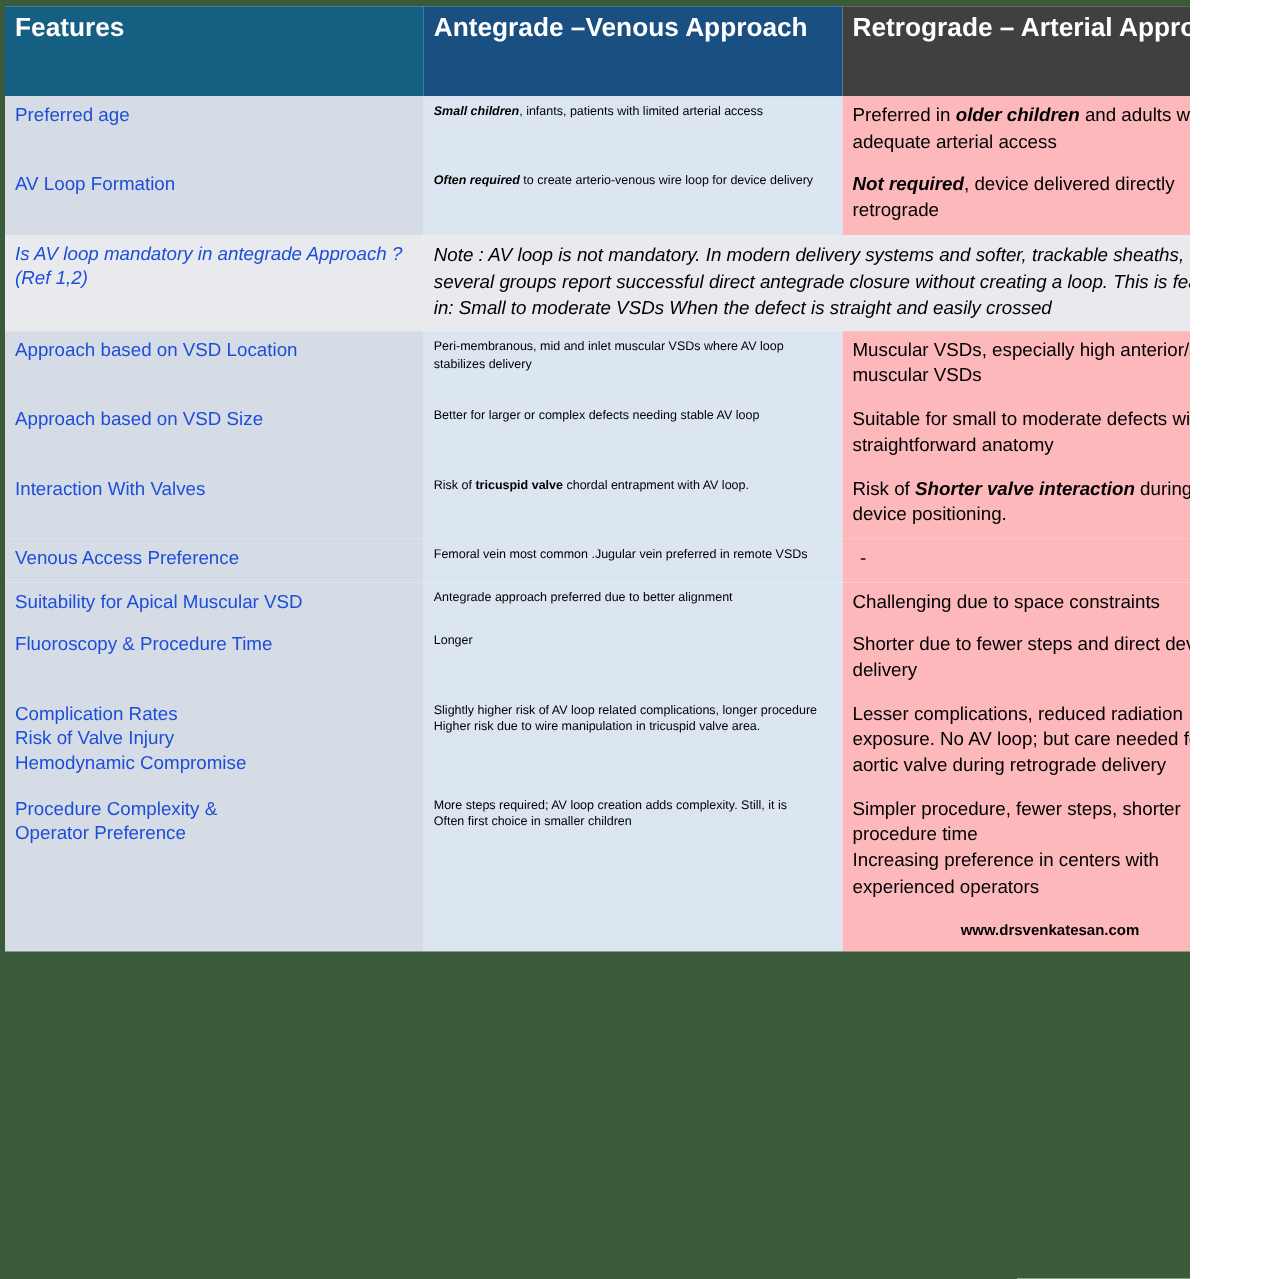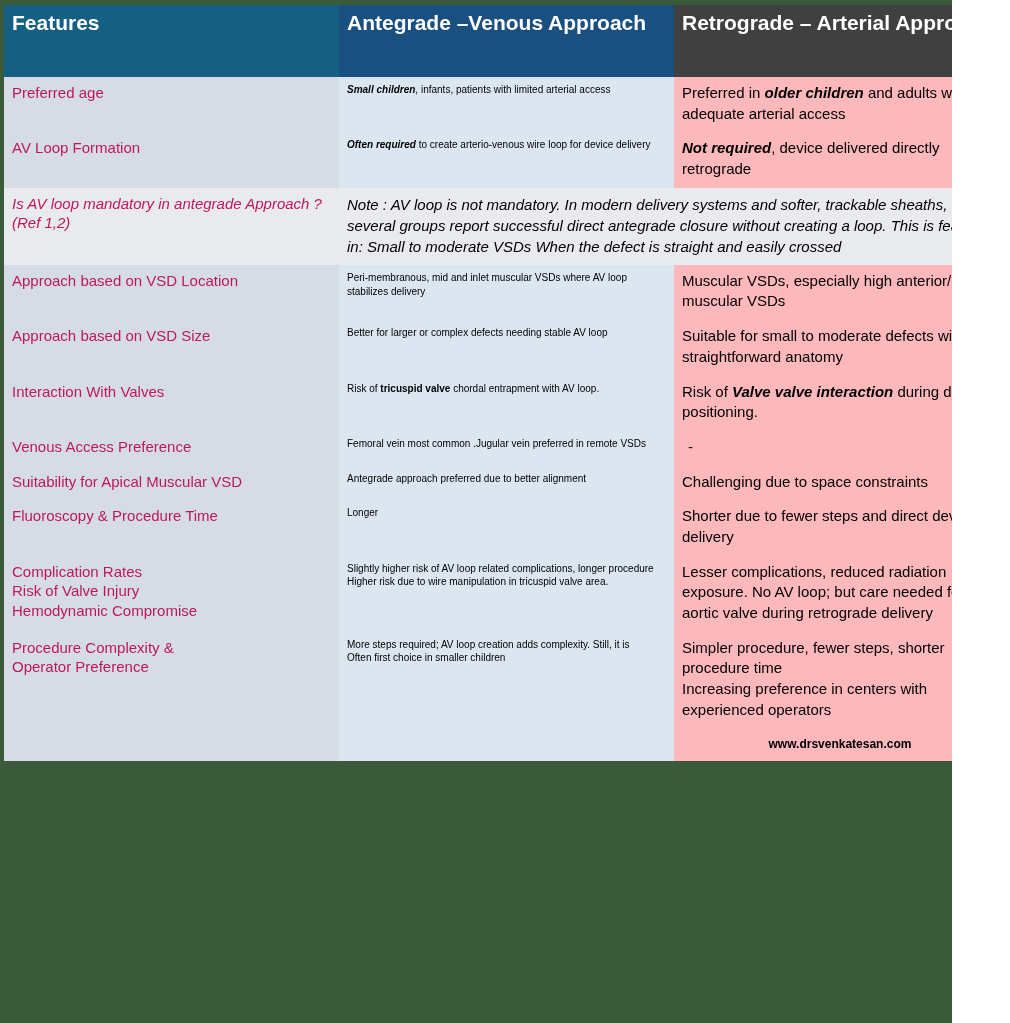--- a/index.html
+++ b/index.html
@@ -45,21 +45,21 @@
     height: 72px;
   }
   th.h1 { background: #156082; }
   th.h2 { background: #1a4f82; }
   th.h3 { background: #404040; }
 
   
   td.f {
     background: #d6dce5;
     font-size: 15px;
-    color: #be185d;
+    color: #1d4ed8;
     line-height: 1.3;
   }
   td.f.alt { background: #e8eaed; }
   td.f.strong { font-weight: normal; font-style: italic; }
 
   
   td.a {
     background: #dce6f1;
     font-size: 10px;
     color: #000000;
@@ -140,21 +140,21 @@
       <tr>
         <td class="f">Approach based on VSD Size</td>
         <td class="a">Better for larger or complex defects needing stable AV loop</td>
         <td class="r">Suitable for small to moderate defects with straightforward anatomy</td>
       </tr>
 
 
       <tr>
         <td class="f">Interaction With Valves</td>
         <td class="a"><span>Risk of </span><span class="bonly">tricuspid valve</span><span> chordal entrapment with AV loop.</span></td>
-        <td class="r"><span>Risk of </span><span class="bi">Valve valve interaction</span><span> during device positioning.</span></td>
+        <td class="r"><span>Risk of </span><span class="bi">Shorter valve interaction</span><span> during device positioning.</span></td>
       </tr>
 
       <tr>
         <td class="f">Venous Access Preference</td>
         <td class="a">Femoral vein most common .Jugular vein preferred in  remote VSDs</td>
         <td class="r"><span class="dash">-</span></td>
       </tr>
 
       <tr>
         <td class="f">Suitability for Apical Muscular VSD</td>

